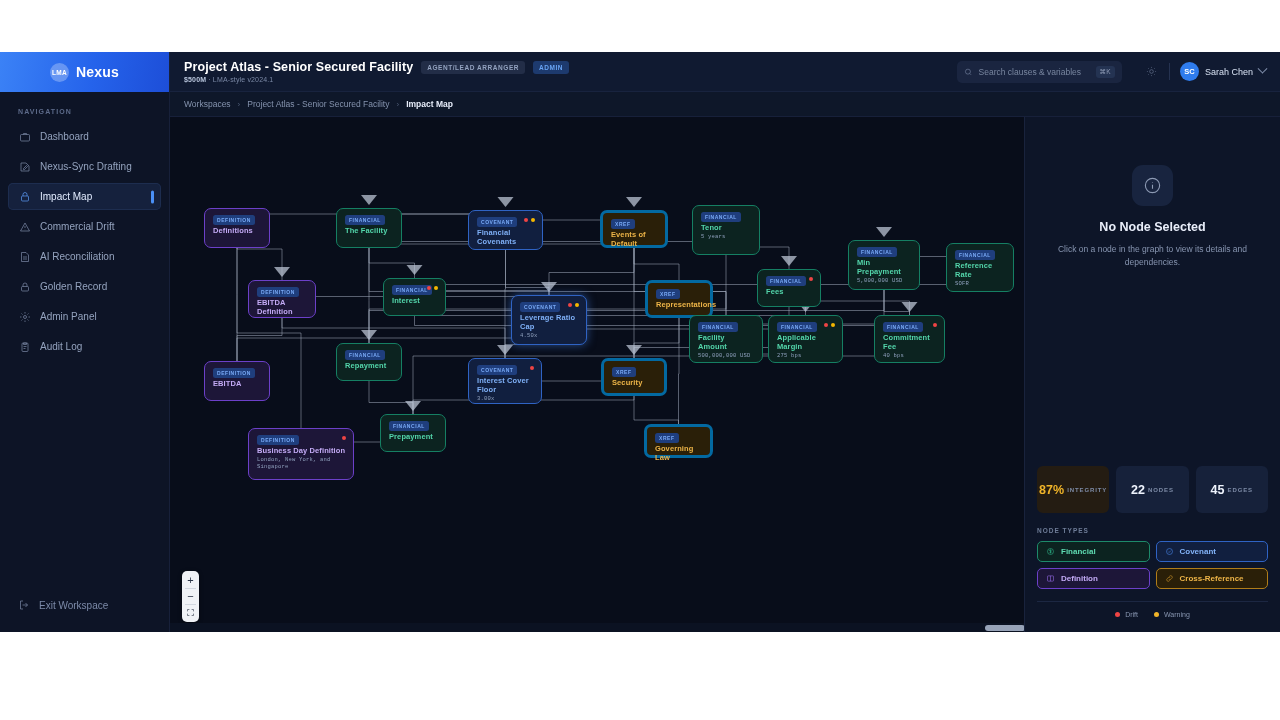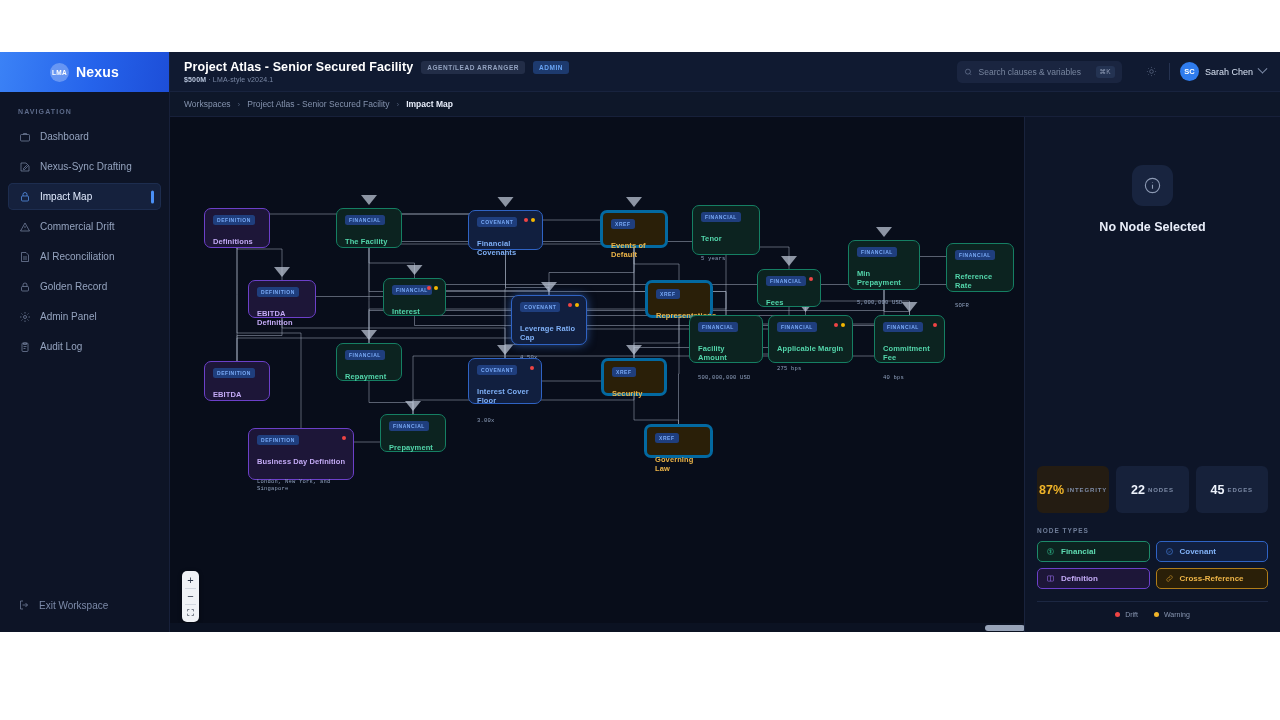--- a/index.html
+++ b/index.html
@@ -138,21 +138,21 @@
   .canvas {
     position: relative; flex: 1; min-width: 0;
     background: #080d1a;
     overflow: hidden;
   }
   .edges { position: absolute; inset: 0; width: 100%; height: 100%; }
 
   .node {
     position: absolute; border-radius: 7px;
     padding: 6px 7px 6px 8px;
-    display: flex; flex-direction: column; gap: 12px;
+    display: flex; flex-direction: column; gap: 1px;
     cursor: pointer;
   }
   .node .tag {
     font-size: 5px; font-weight: bold; letter-spacing: .55px;
     background: #1f3e7d; color: #79aaf7;
     padding: 2px 4px; border-radius: 2.5px; align-self: flex-start;
   }
   .node .nlabel { font-size: 7.5px; font-weight: bold; letter-spacing: .1px; }
   .node .nval {
     font-size: 5.5px; color: #8fa0bd; letter-spacing: .2px;
@@ -531,21 +531,21 @@
             </div>
             <div class="node financial" style="left: 166px; top: 226px; width: 66px; height: 38px;">
               <span class="tag">FINANCIAL</span>
               <span class="nlabel">Repayment</span>
             </div>
             <div class="node financial" style="left: 519px; top: 198px; width: 74px; height: 48px;">
               <span class="tag">FINANCIAL</span>
               <span class="nlabel">Facility Amount</span>
               <span class="nval">500,000,000 USD</span>
             </div>
-            <div class="node financial" style="left: 598px; top: 198px; width: 85px; height: 48px;">
+            <div class="node financial" style="left: 598px; top: 198px; width: 75px; height: 48px;">
               <span class="tag">FINANCIAL</span>
               <span class="nlabel">Applicable Margin</span>
               <span class="nval">275 bps</span>
               <span class="dots">
                 <span class="dot drift"></span>
                 <span class="dot warn"></span>
               </span>
             </div>
             <div class="node financial" style="left: 704px; top: 198px; width: 71px; height: 48px;">
               <span class="tag">FINANCIAL</span>
@@ -608,20 +608,21 @@
 
       <aside class="rpanel">
         <div class="empty-state">
           <div class="empty-ico">
             <svg viewBox="0 0 24 24">
                 <circle cx="12" cy="12" r="9"></circle>
                 <path d="M12 11v5M12 7.6v.6"></path>
               </svg>
           </div>
           <div class="empty-title">No Node Selected</div>
+          <div class="empty-desc">Click on a node in the graph to view its details and dependencies.</div>
         </div>
 
         <div class="stats" id="stats">
             <div class="stat integrity">
               <div class="stat-val">87%</div>
               <div class="stat-lab">INTEGRITY</div>
             </div>
             <div class="stat">
               <div class="stat-val">22</div>
               <div class="stat-lab">NODES</div>

